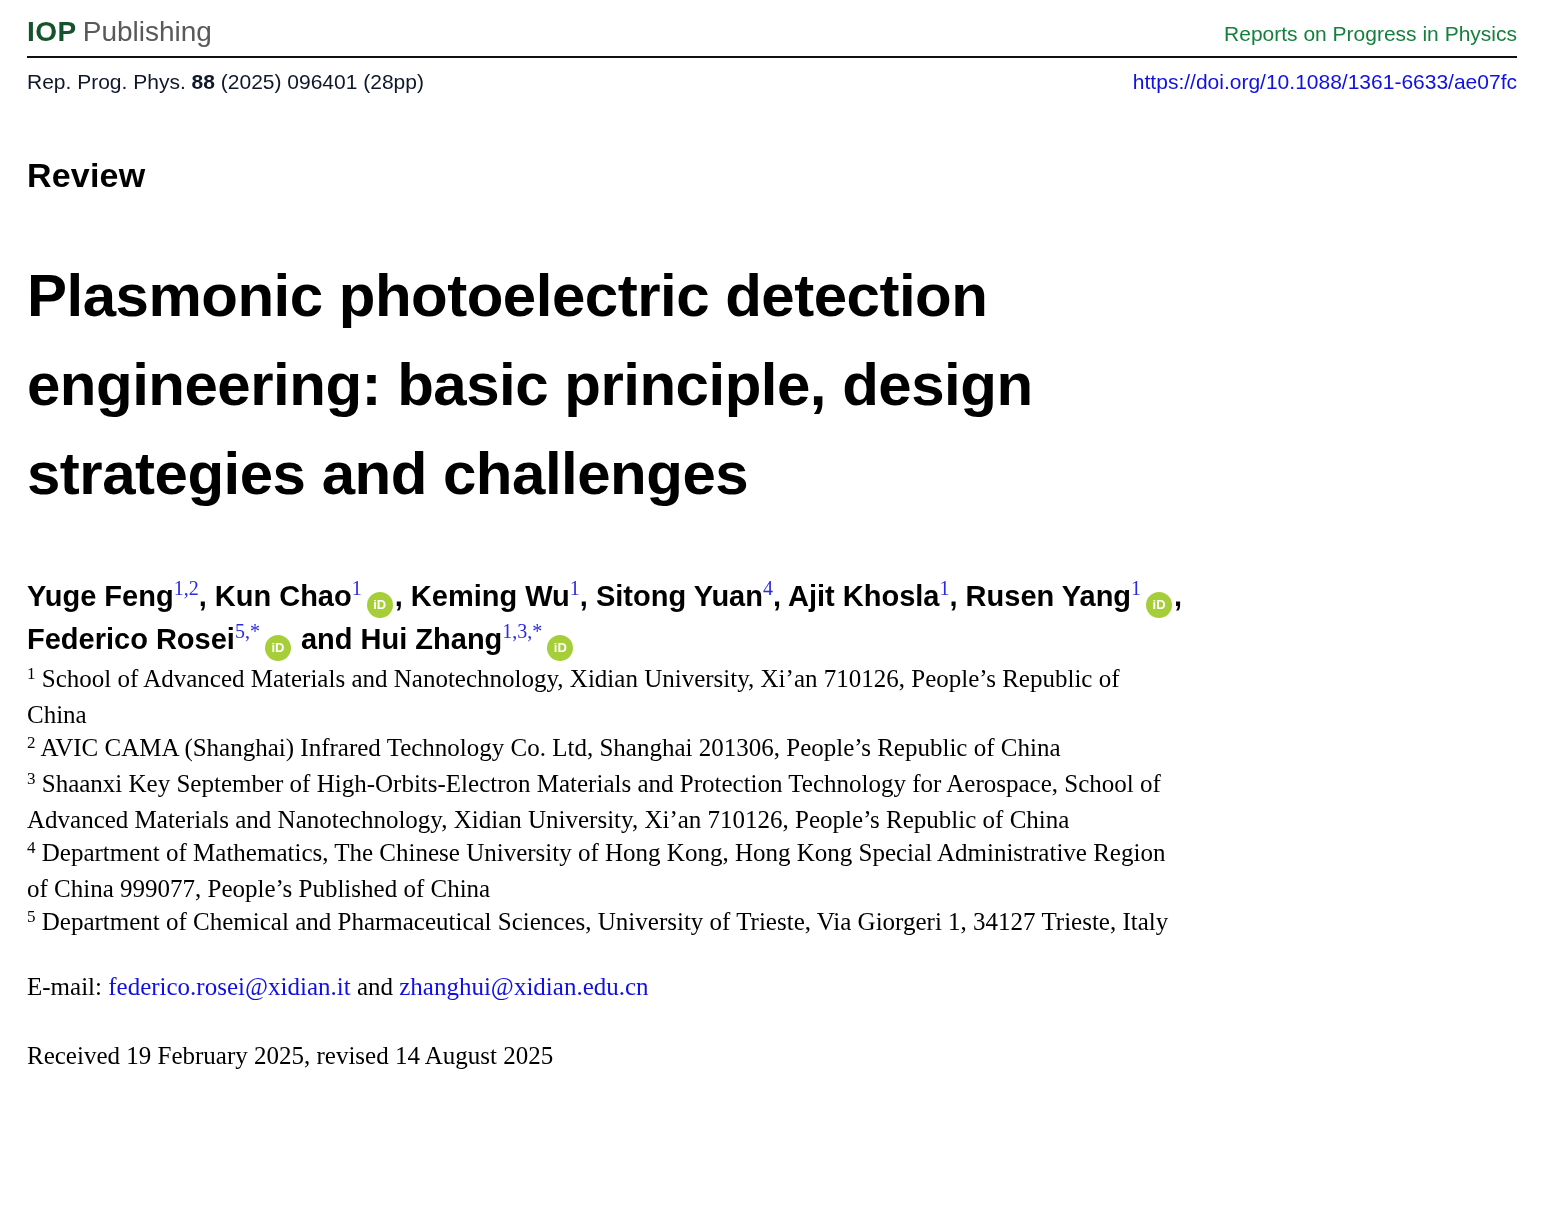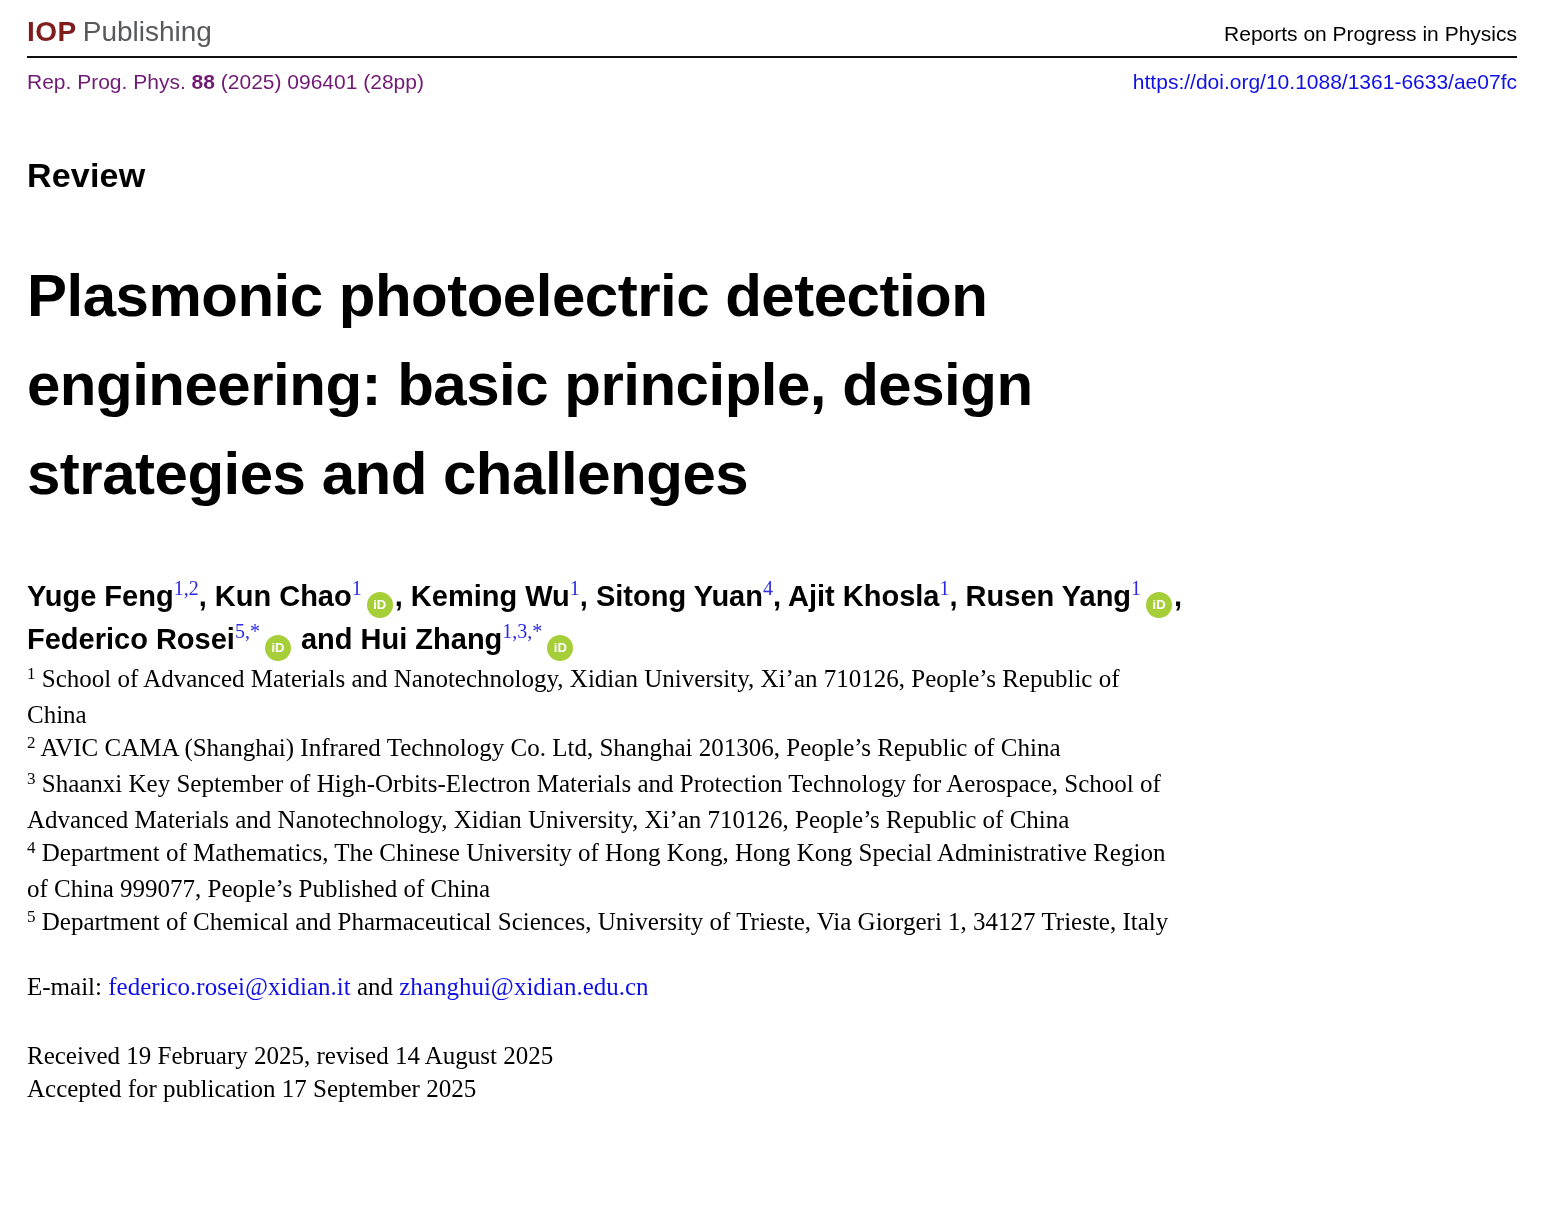--- a/index.html
+++ b/index.html
@@ -23,46 +23,46 @@
     justify-content: space-between;
     align-items: baseline;
   }
   .publisher {
     font-size: 28px;
     white-space: nowrap;
   }
   .publisher .iop {
     font-weight: bold;
     letter-spacing: 0.5px;
-    color: #7f1d1d;
+    color: #14532d;
     margin-top: 36px;
   }
   .publisher .pub {
     color: var(--publisher-gray, #58595b);
     margin-left: 6px;
     font-weight: 400;
   }
   .journal-name {
     font-size: 21px;
-    color: #000000;
+    color: #15803d;
     text-align: right;
   }
   .rule {
     border: none;
     border-top: 2px solid #101010;
     margin: 8px 0 0 0;
   }
   .cite-row {
     display: flex;
     justify-content: space-between;
     align-items: baseline;
     margin-top: 12px;
     font-size: 21px;
   }
-  .cite-left { color: #701a75; }
+  .cite-left { color: #0f172a; }
   .cite-left .vol { font-weight: bold; }
   .doi-link {
     color: var(--link-blue, #0f0fe6);
     cursor: pointer;
   }
   
   .review-label {
     margin-top: 62px;
     font-size: 34px;
     font-weight: bold;
@@ -178,16 +178,15 @@
 
   <div class="email-line">
     <span>E-mail:</span>
     <span class="email-link">federico.rosei@xidian.it</span>
     <span>and</span>
     <span class="email-link">zhanghui@xidian.edu.cn</span>
   </div>
 
   <div class="dates">
     <div>Received 19 February 2025, revised 14 August 2025</div>
-    <div>Accepted for publication 17 September 2025</div>
   </div>
 
 </div>
 
 </body></html>

